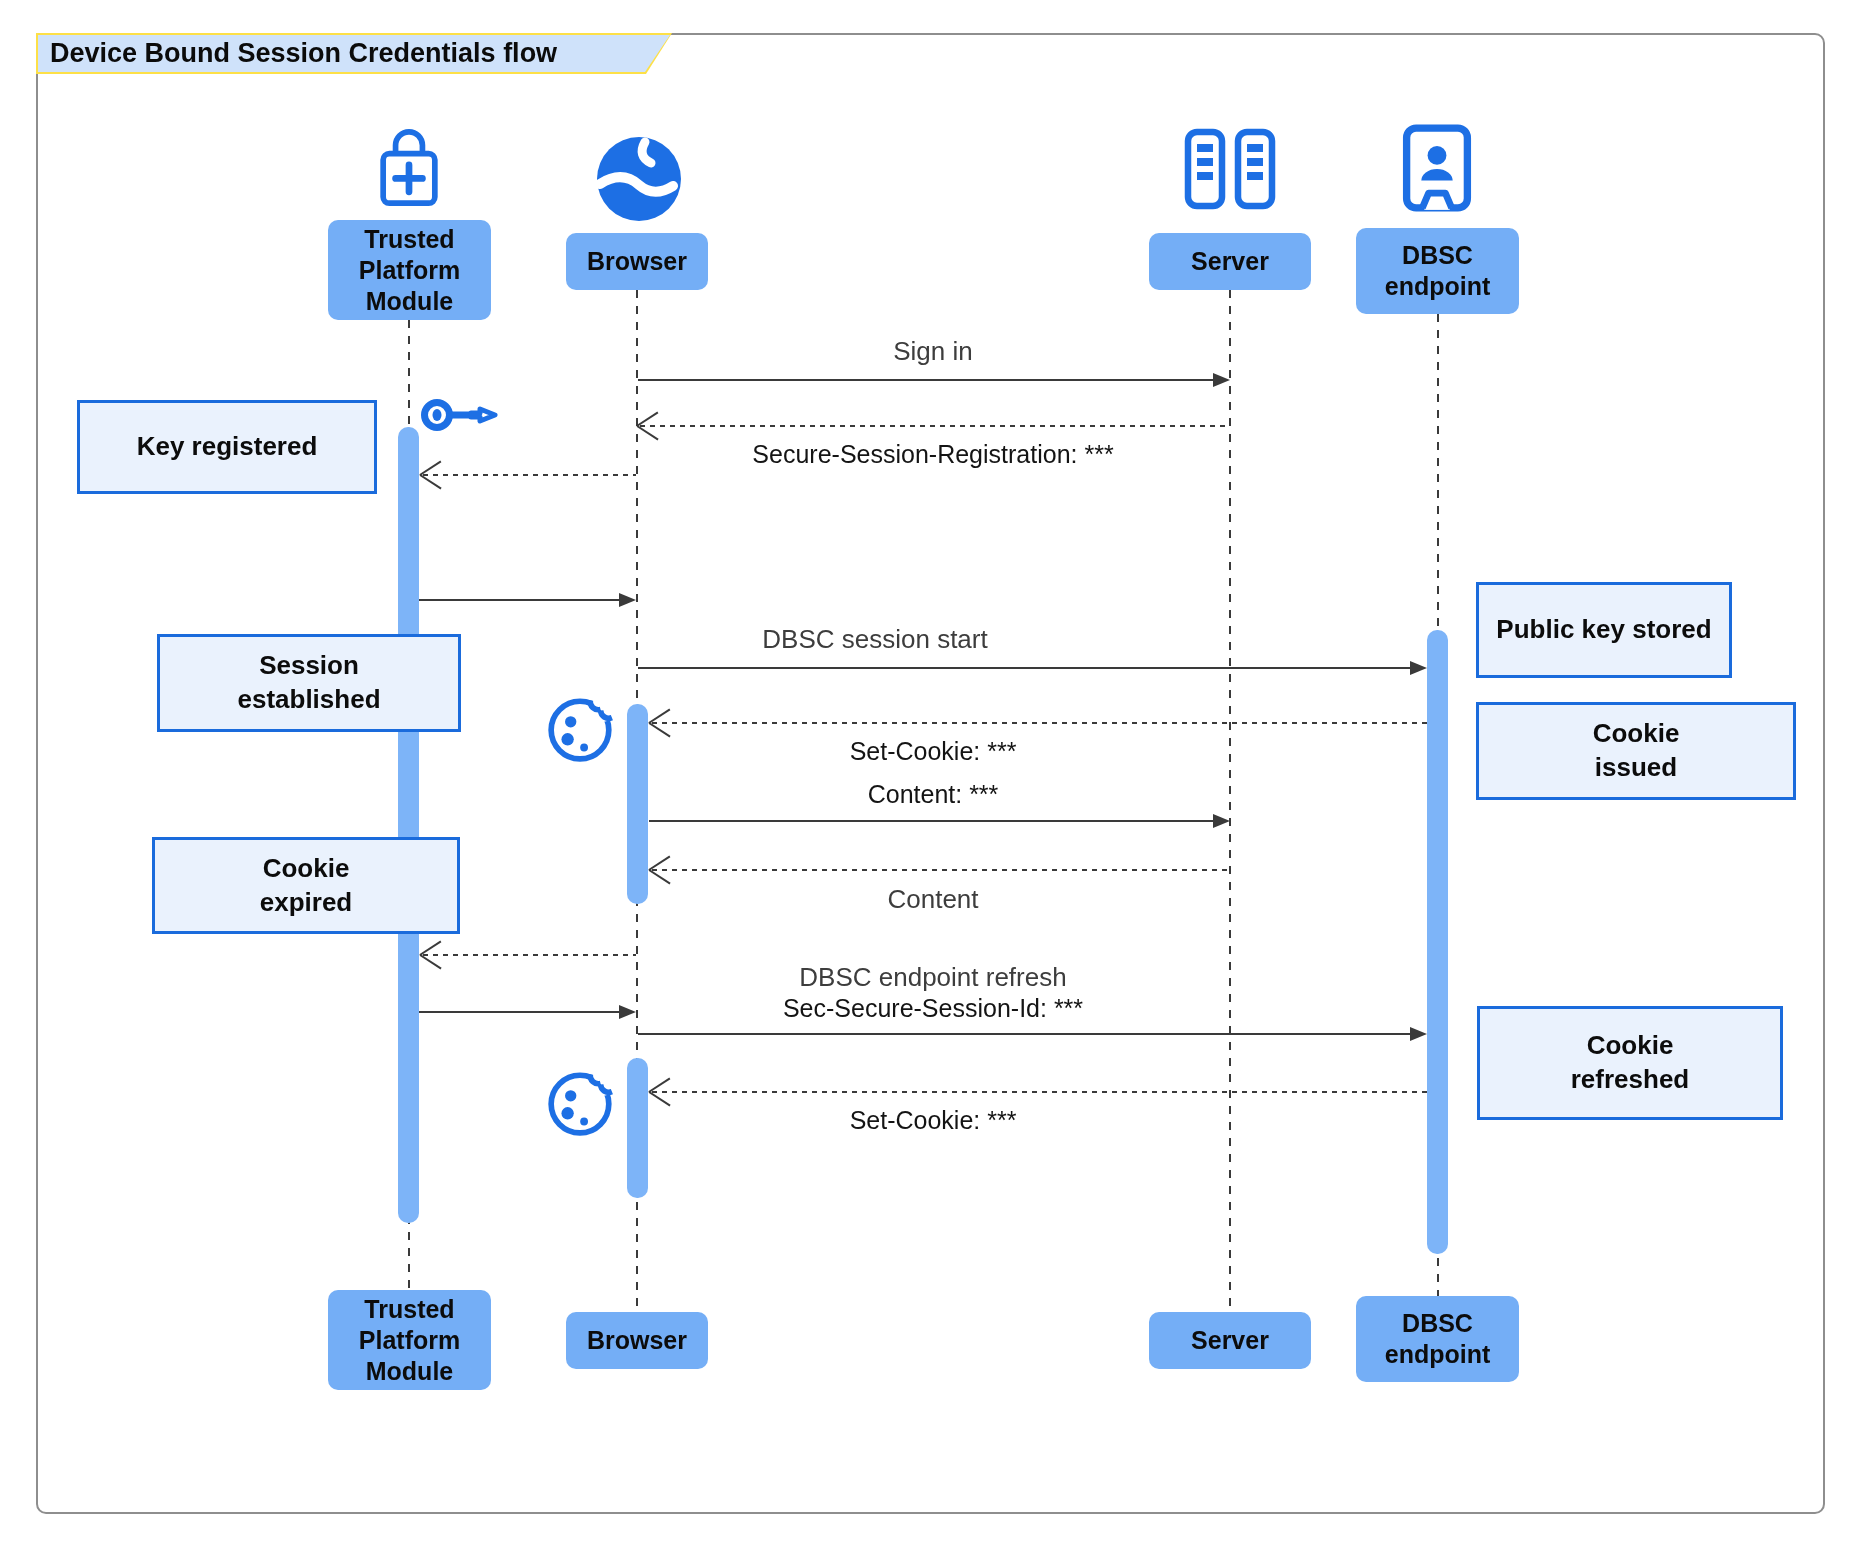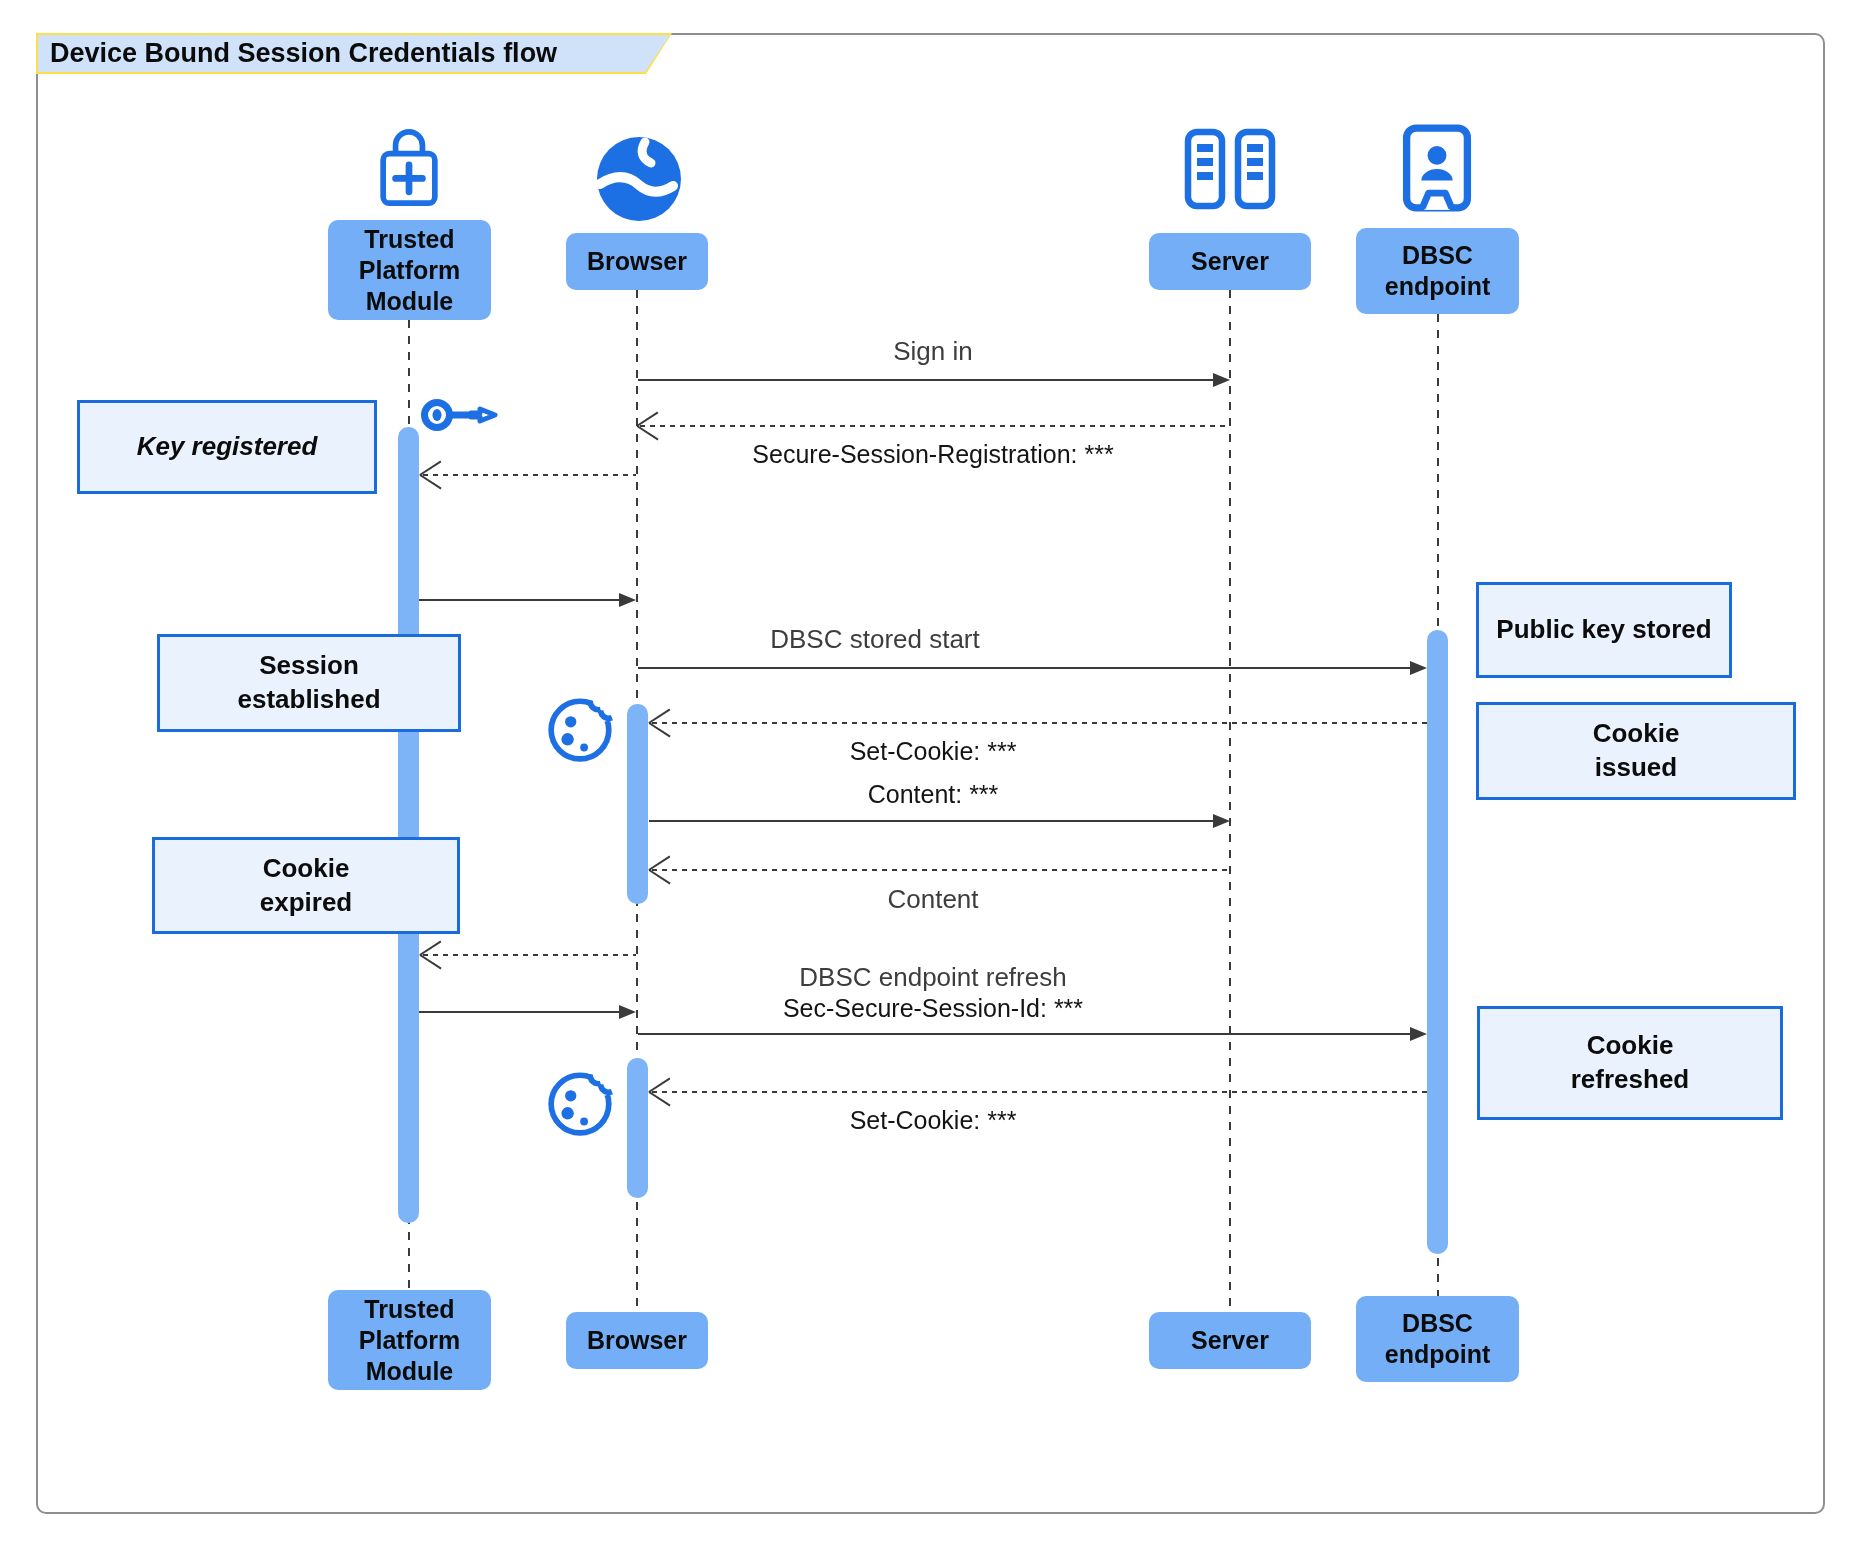--- a/index.html
+++ b/index.html
@@ -156,21 +156,21 @@
 <div class="abs chev-left" style="left:637px;top:412px;"></div>
 <div class="abs line-dashed" style="left:640px;top:425px;width:589px;"></div>
 <div class="abs msg-label mono" style="left:933px;top:440px;">Secure-Session-Registration: ***</div>
 
 <div class="abs chev-left" style="left:420px;top:461px;"></div>
 <div class="abs line-dashed" style="left:423px;top:474px;width:213px;"></div>
 
 <div class="abs line-solid" style="left:419px;top:599px;width:202px;"></div>
 <div class="abs head-right" style="left:619px;top:593px;"></div>
 
-<div class="abs msg-label" style="left:875px;top:624px;">DBSC stored start</div>
+<div class="abs msg-label" style="left:875px;top:624px;">DBSC session start</div>
 <div class="abs line-solid" style="left:638px;top:667px;width:773px;"></div>
 <div class="abs head-right" style="left:1410px;top:661px;"></div>
 
 <div class="abs chev-left" style="left:649px;top:709px;"></div>
 <div class="abs line-dashed" style="left:652px;top:722px;width:775px;"></div>
 <div class="abs msg-label mono" style="left:933px;top:737px;">Set-Cookie: ***</div>
 
 <div class="abs msg-label mono" style="left:933px;top:780px;">Content: ***</div>
 <div class="abs line-solid" style="left:649px;top:820px;width:565px;"></div>
 <div class="abs head-right" style="left:1213px;top:814px;"></div>
@@ -188,21 +188,21 @@
 <div class="abs line-solid" style="left:419px;top:1011px;width:202px;"></div>
 <div class="abs head-right" style="left:619px;top:1005px;"></div>
 
 <div class="abs line-solid" style="left:638px;top:1033px;width:773px;"></div>
 <div class="abs head-right" style="left:1410px;top:1027px;"></div>
 
 <div class="abs chev-left" style="left:649px;top:1078px;"></div>
 <div class="abs line-dashed" style="left:652px;top:1091px;width:775px;"></div>
 <div class="abs msg-label mono" style="left:933px;top:1106px;">Set-Cookie: ***</div>
 
-<div class="abs note" style="left:77px;top:400px;width:300px;height:94px;font-style:italic;">Key registered</div>
+<div class="abs note" style="left:77px;top:400px;width:300px;height:94px;">Key registered</div>
 <div class="abs note" style="left:157px;top:634px;width:304px;height:98px;">Session
 established</div>
 <div class="abs note" style="left:1476px;top:582px;width:256px;height:96px;">Public key stored</div>
 <div class="abs note" style="left:1476px;top:702px;width:320px;height:98px;">Cookie
 issued</div>
 <div class="abs note" style="left:152px;top:837px;width:308px;height:97px;">Cookie
 expired</div>
 <div class="abs note" style="left:1477px;top:1006px;width:306px;height:114px;">Cookie
 refreshed</div>
 

